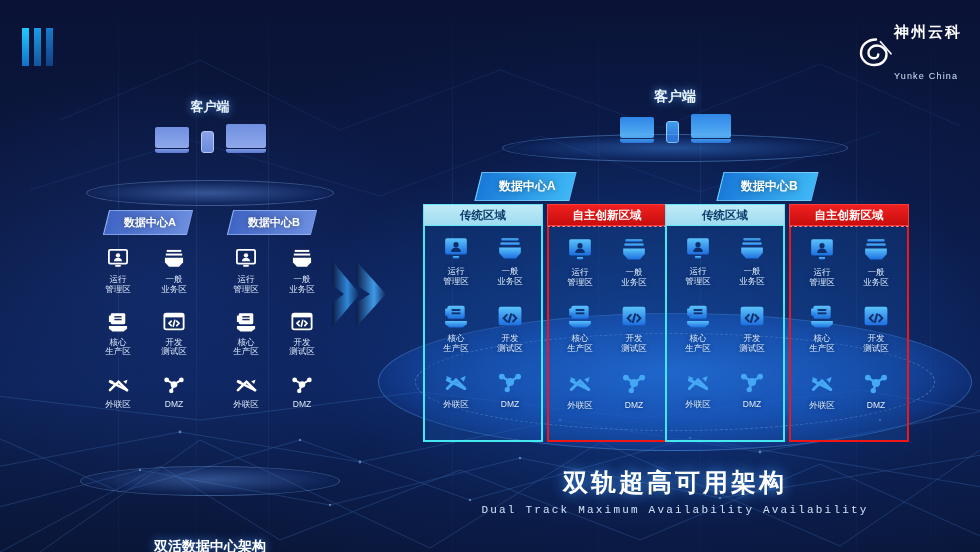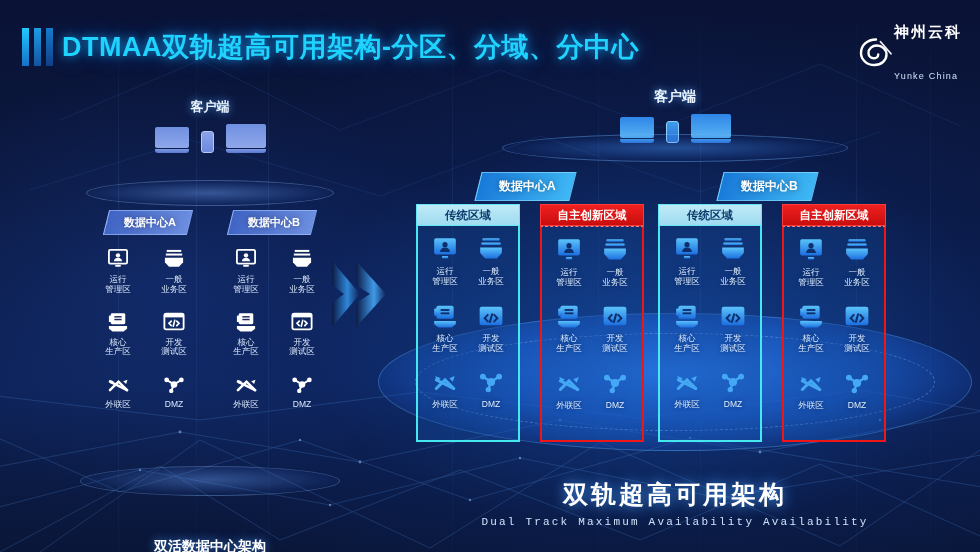--- a/index.html
+++ b/index.html
@@ -95,37 +95,37 @@
   #r-plat-main{ position:absolute; top:225px; left:-4px; right:-4px; height:138px; border-radius:50%;
       background:radial-gradient(ellipse at 50% 42%, rgba(40,120,230,.92) 0%, rgba(28,95,205,.72) 44%, rgba(20,70,170,.30) 72%, rgba(16,55,140,0) 88%);
       border:1px solid rgba(120,195,255,.30); }
   #r-plat-main::after{ content:""; position:absolute; left:6%; right:6%; top:14%; bottom:14%;
       border-radius:50%; border:1px dashed rgba(160,215,255,.35); }
 
   .dc-head{ position:absolute; top:84px; }
   .dc-head .dc-badge{ font-size:12px; padding:5px 16px 5px 20px;
       background:linear-gradient(100deg,#1878d8,#3fb8f5); border-color:rgba(150,225,255,.6); }
 
-  .zone-group{ position:absolute; top:116px; width:104px; }
+  .zone-group{ position:absolute; top:116px; width:120px;margin-left:7px; }
   .zone-head{ height:22px; display:flex; align-items:center; justify-content:center;
       font-size:11.5px; font-weight:bold; }
   .zone-head.trad{ background:linear-gradient(180deg,#bfeaf7,#9fdcf0); color:#0d3a6b; border:1px solid #63e6f5; }
   .zone-head.innov{ background:linear-gradient(180deg,#f02020,#c80d0d); color:#ffffff; border:1px solid #ff3a3a; }
   .zone-body{ height:216px; padding:8px 4px 6px;
       display:grid; grid-template-columns:1fr 1fr; grid-template-rows:1fr 1fr 1fr; }
   .zone-body.trad{ border:2px solid #46e8f0; border-top:none;
       background:linear-gradient(180deg,rgba(16,58,128,.45),rgba(22,92,190,.25)); }
   .zone-body.innov{ border:2px solid #f01616; border-top:1px dashed #ff8080;
       background:linear-gradient(180deg,rgba(16,58,128,.45),rgba(22,92,190,.25)); }
   .rcell{ text-align:center; }
   .rcell .ic{ height:30px; display:flex; align-items:center; justify-content:center; }
   .rcell .lb{ font-size:8.5px; line-height:1.18; color:#ddeeff; margin-top:2px; white-space:pre-line;
       text-shadow:0 0 4px rgba(10,40,100,.9); }
 
-  #r-caption{ position:absolute; top:390px; left:0; width:100%; text-align:center; }
+  #r-caption{ position:absolute; top:378px; left:0; width:100%; text-align:center; }
   #r-caption .cn{ font-size:25px; font-weight:bold; color:#ffffff;
       letter-spacing:3px; text-shadow:0 0 14px rgba(70,160,255,.9); }
   #r-caption .en{ font-size:11px; letter-spacing:2.2px; color:#cfe4fb; margin-top:5px;
       font-family:"Liberation Mono","DejaVu Sans Mono",monospace; }
 </style>
 </head>
 <body>
 
 <div id="bg">
   <svg viewBox="0 0 980 552" preserveAspectRatio="none">
@@ -165,21 +165,20 @@
   <div class="beam" style="left:856px;opacity:.40"></div>
   <div class="beam" style="left:930px;opacity:.30"></div>
 </div>
 
 <div id="header">
   <div id="title-bars">
     <i></i>
       <i></i>
       <i></i>
   </div>
-  <div id="page-title">DTMAA双轨超高可用架构-分区、分域、分中心</div>
 
   <div id="logo">
     <svg class="mark" viewBox="0 0 48 48">
       <path d="M24 6 C12 6 4 14 4 24 C4 33 12 40 22 40 C31 40 38 34 38 26 C38 19 32 14 25 14 C19 14 14 18 14 24 C14 28 17 31 21 31 C24 31 27 29 27 26" fill="none" stroke="#ffffff" stroke-width="3.2" stroke-linecap="round"></path>
       <path d="M30 9 L44 25" stroke="#ffffff" stroke-width="2.4" stroke-linecap="round" opacity=".95"></path>
     </svg>
     <div class="txt">
       <div class="cn">神州云科</div>
       <div class="en">Yunke China</div>
     </div>

